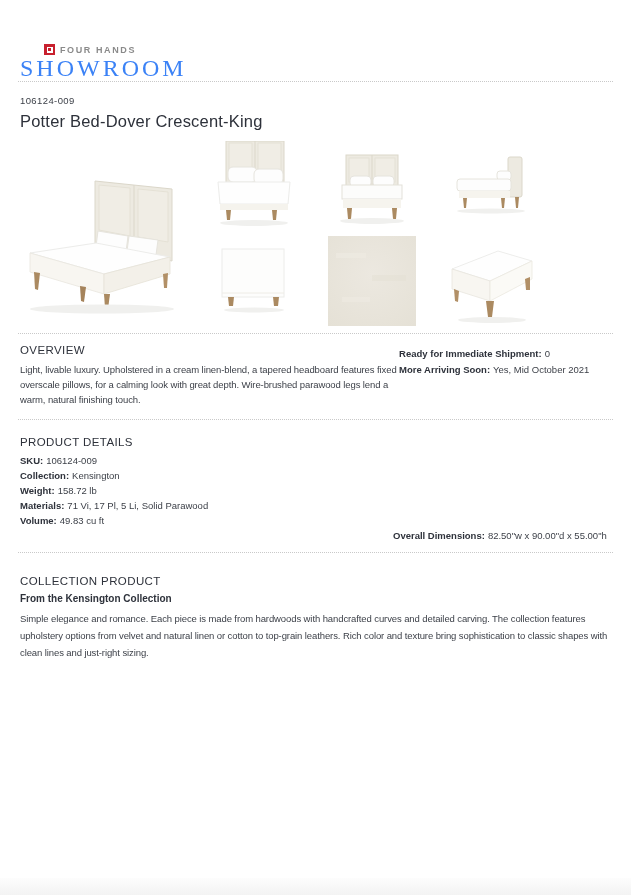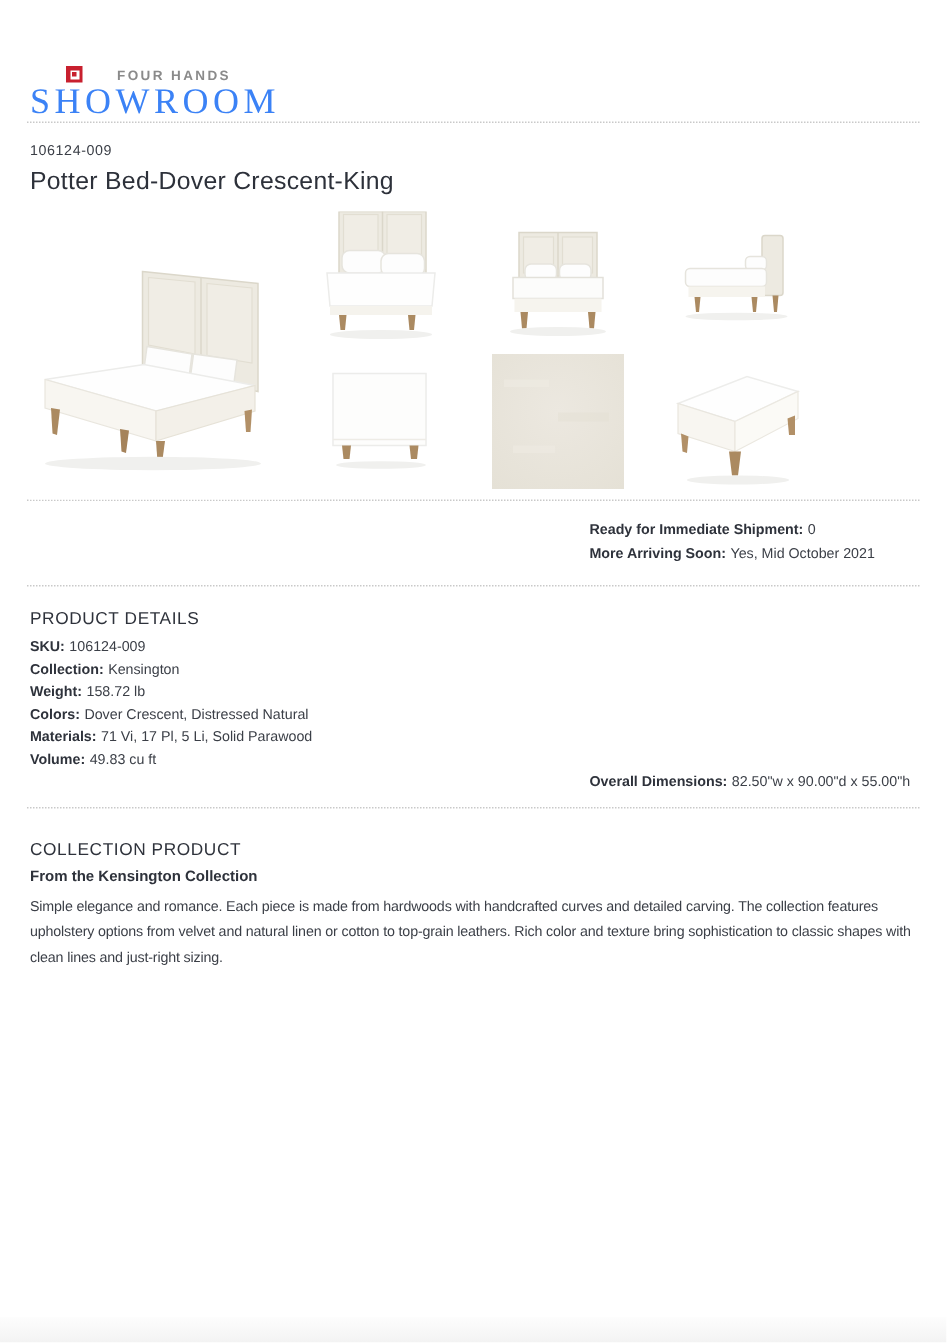--- a/index.html
+++ b/index.html
@@ -8,21 +8,21 @@
     width:631px; height:895px;
     font-family:"Liberation Sans", sans-serif;
     color:#33373f;
     position:relative;
     overflow:hidden;
   }
   .page { width:631px; height:895px; padding:0 20px; position:relative; }
 
   
   .header { padding-top:44px; }
-  .logo-row { display:flex; align-items:center; gap:23px; cursor:pointer;padding-left:24px; }
+  .logo-row { display:flex; align-items:center; gap:5px; cursor:pointer;padding-left:24px; }
   .logo-mark {
     width:11px; height:11px; background:#c8202e;
     display:flex; align-items:center; justify-content:center;
   }
   .logo-mark-inner {
     width:6px; height:6px; background:#ffffff;
     display:flex; align-items:center; justify-content:center;
   }
   .logo-mark-core { width:3px; height:3px; background:#c8202e; }
   .brand-name {
@@ -209,36 +209,39 @@
           <ellipse cx="46" cy="85" rx="34" ry="3" fill="#f0f0ee"></ellipse>
         </svg>
       </div>
 
     </div>
   </div>
 
   <hr class="dotted">
 
   <div class="overview-section two-col">
+    <div class="col-left">
+      <div class="section-heading">OVERVIEW</div>
+      <div class="body-text">Light, livable luxury. Upholstered in a cream linen-blend, a tapered headboard features fixed overscale pillows, for a calming look with great depth. Wire-brushed parawood legs lend a warm, natural finishing touch.</div>
+    </div>
     <div class="col-right">
       <div class="kv"><b>Ready for Immediate Shipment:</b><span>0</span></div>
       <div class="kv"><b>More Arriving Soon:</b><span>Yes, Mid October 2021</span></div>
     </div>
   </div>
 
   <hr class="dotted">
 
   <div class="details-section two-col">
     <div class="col-left">
       <div class="section-heading">PRODUCT DETAILS</div>
       <div class="details-rows">
         <div class="kv"><b>SKU:</b><span>106124-009</span></div>
         <div class="kv"><b>Collection:</b><span>Kensington</span></div>
         <div class="kv"><b>Weight:</b><span>158.72 lb</span></div>
-        <div class="kv"><b>Colors:</b><span>Dover Crescent, Distressed Natural</span></div>
         <div class="kv"><b>Materials:</b><span>71 Vi, 17 Pl, 5 Li, Solid Parawood</span></div>
         <div class="kv"><b>Volume:</b><span>49.83 cu ft</span></div>
       </div>
     </div>
     <div class="col-right">
       <div class="kv"><b>Overall Dimensions:</b><span>82.50"w x 90.00"d x 55.00"h</span></div>
     </div>
   </div>
 
   <hr class="dotted">

